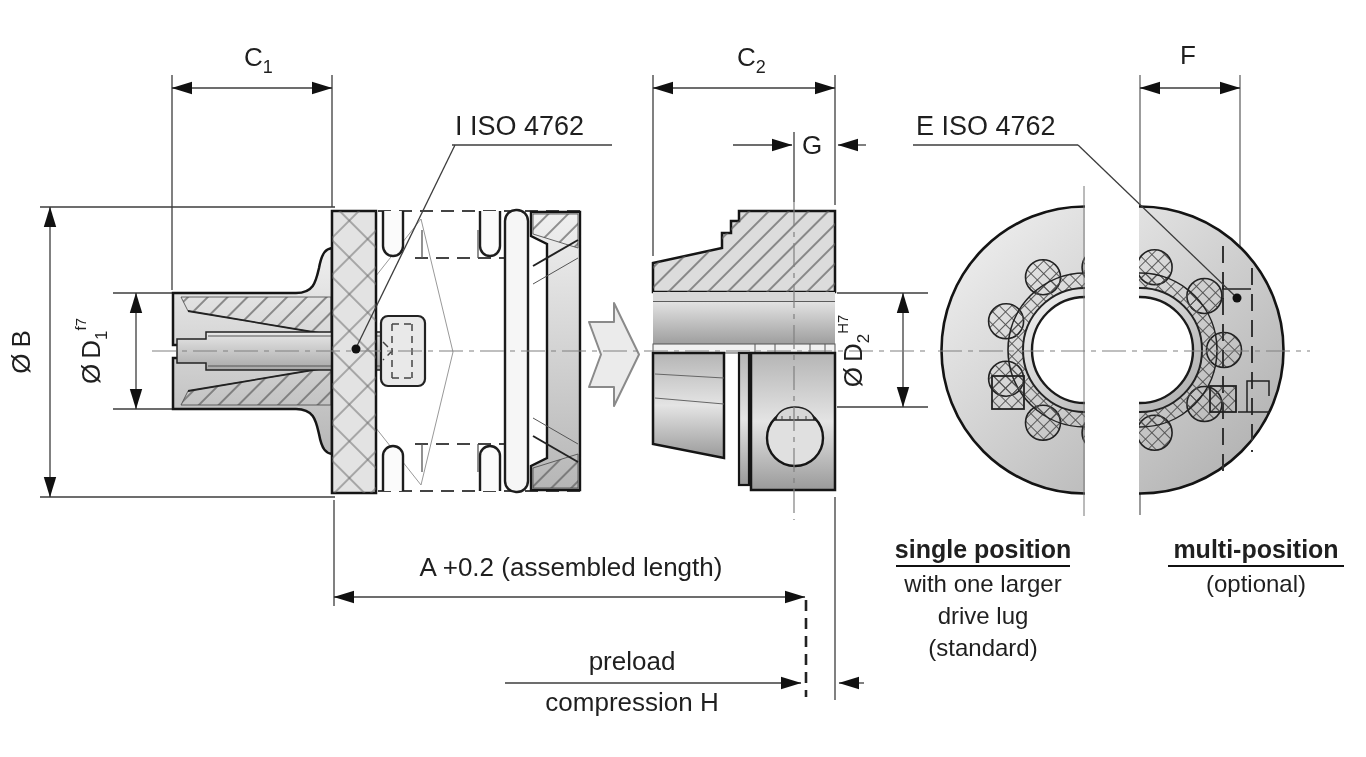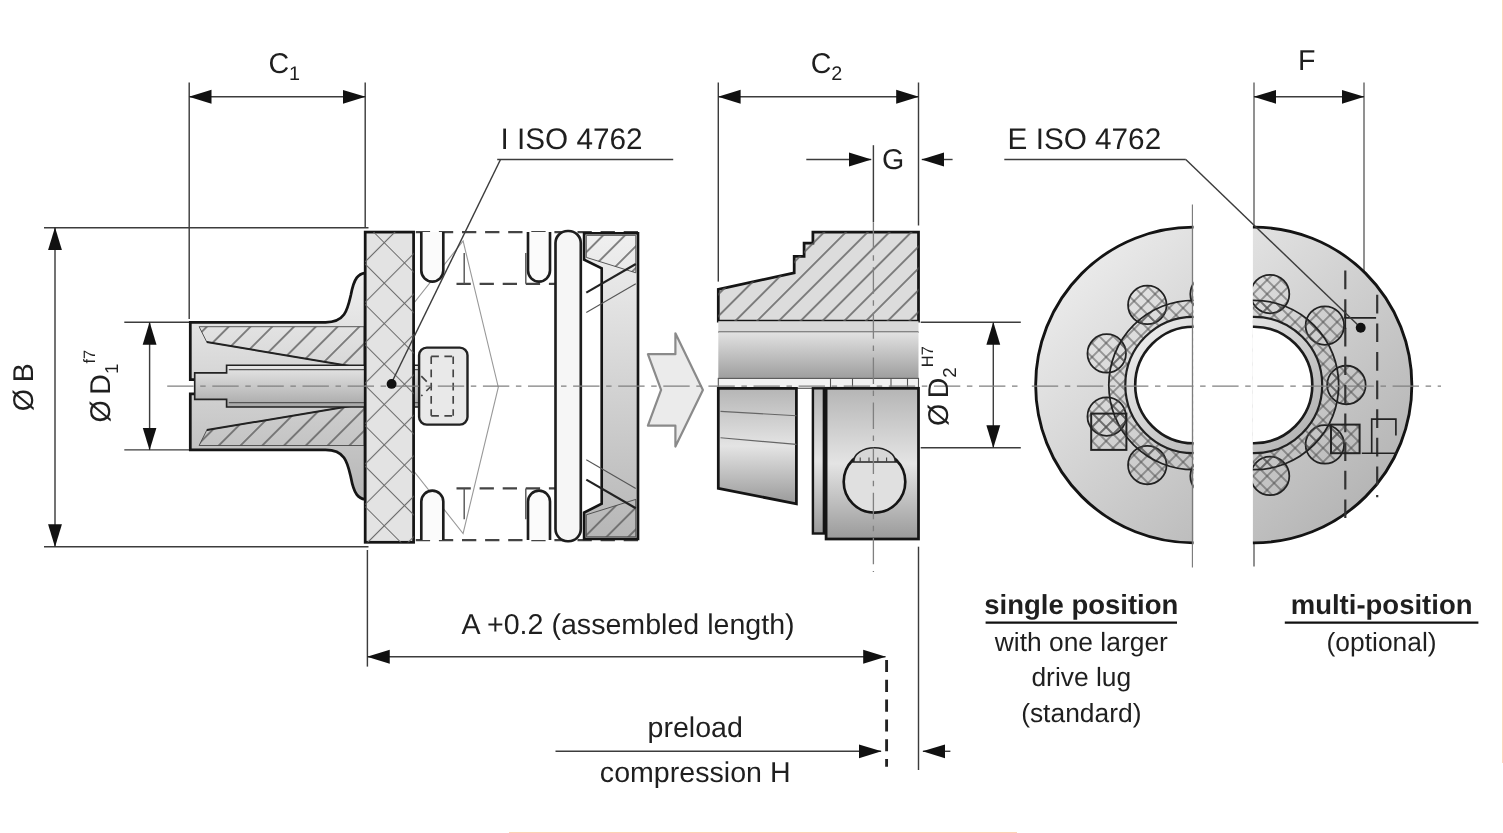--- a/index.html
+++ b/index.html
@@ -1,16 +1,16 @@
 <!DOCTYPE html>
 <html><head>
 <meta charset="utf-8">
 <style>
   html,body{margin:0;padding:0;background:#ffffff;}
-  .stage{position:relative;width:1366px;height:757px;background:#f97316;overflow:hidden;
+  .stage{position:relative;width:1366px;height:757px;background:#7dd3fc;overflow:hidden;
          font-family:"Liberation Sans", sans-serif;}
   svg{display:block;}
   text{fill:#1f1f1f;font-family:"Liberation Sans", sans-serif;}
   .dimtxt{font-size:26px;}
   .callout{font-size:27px;}
   .cap-title{font-size:25px;font-weight:bold;}
   .cap-line{font-size:24px;}
 </style>
 </head>
 <body>

